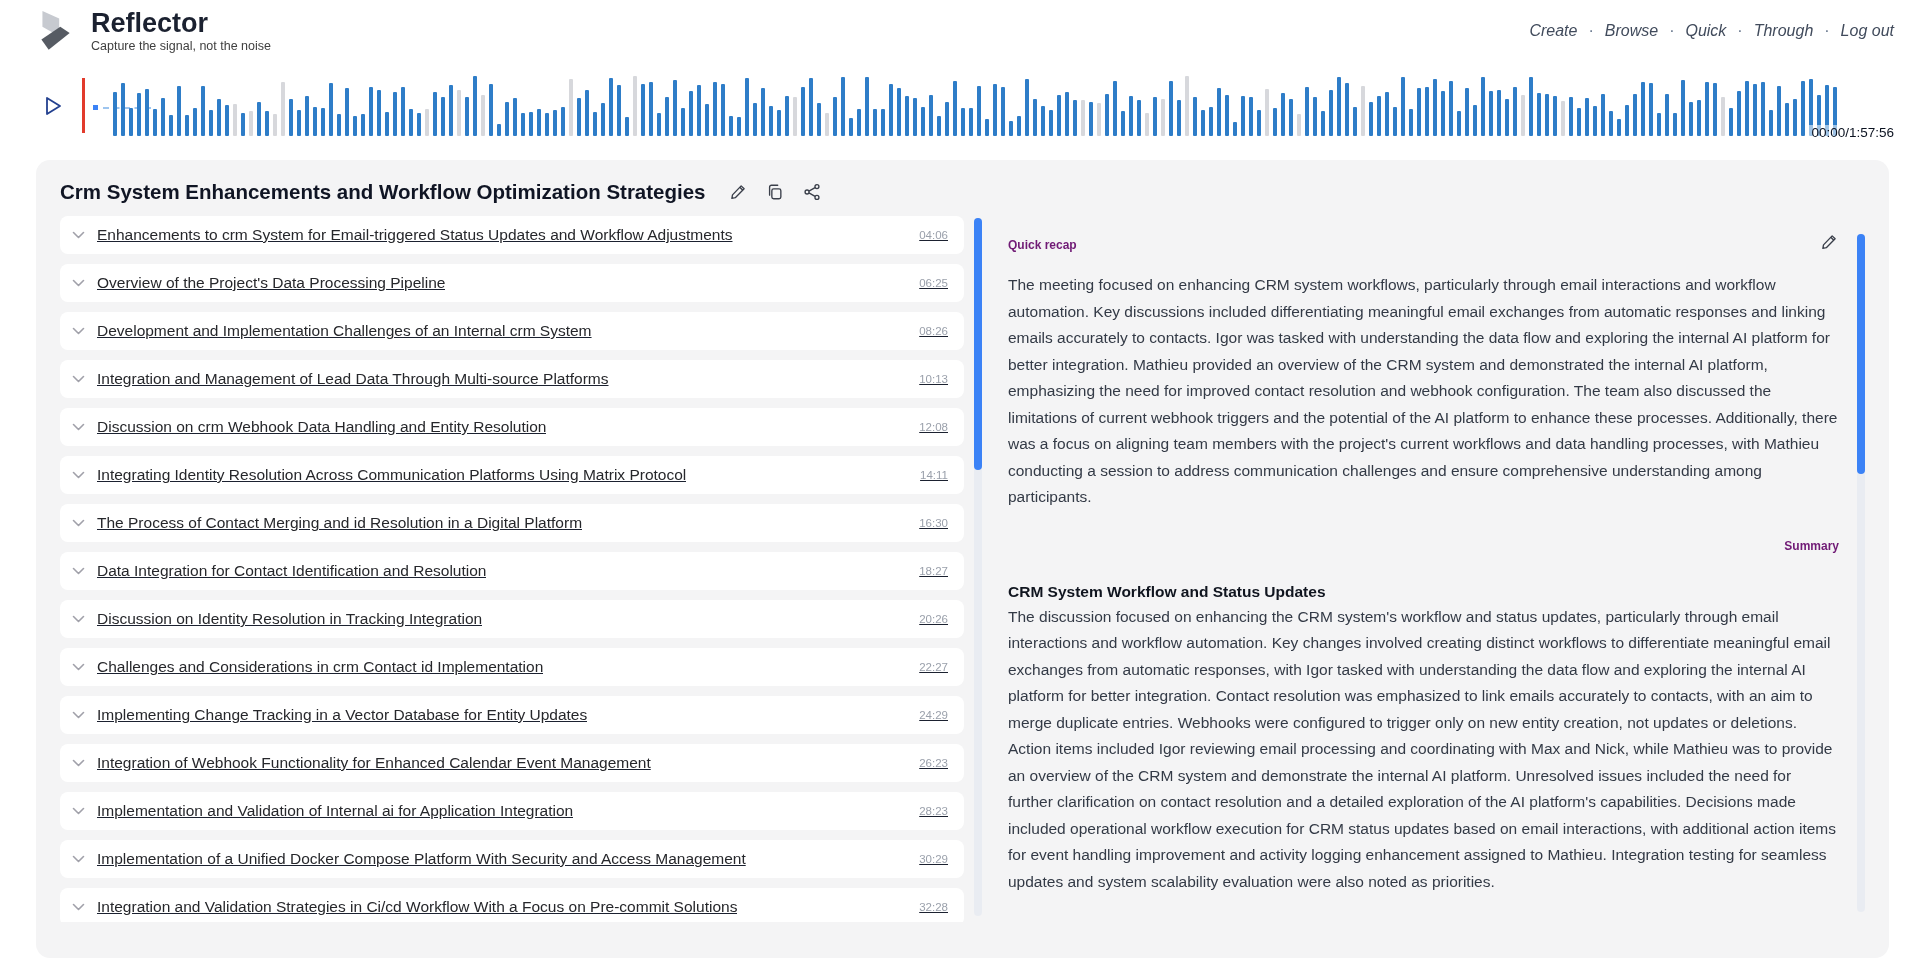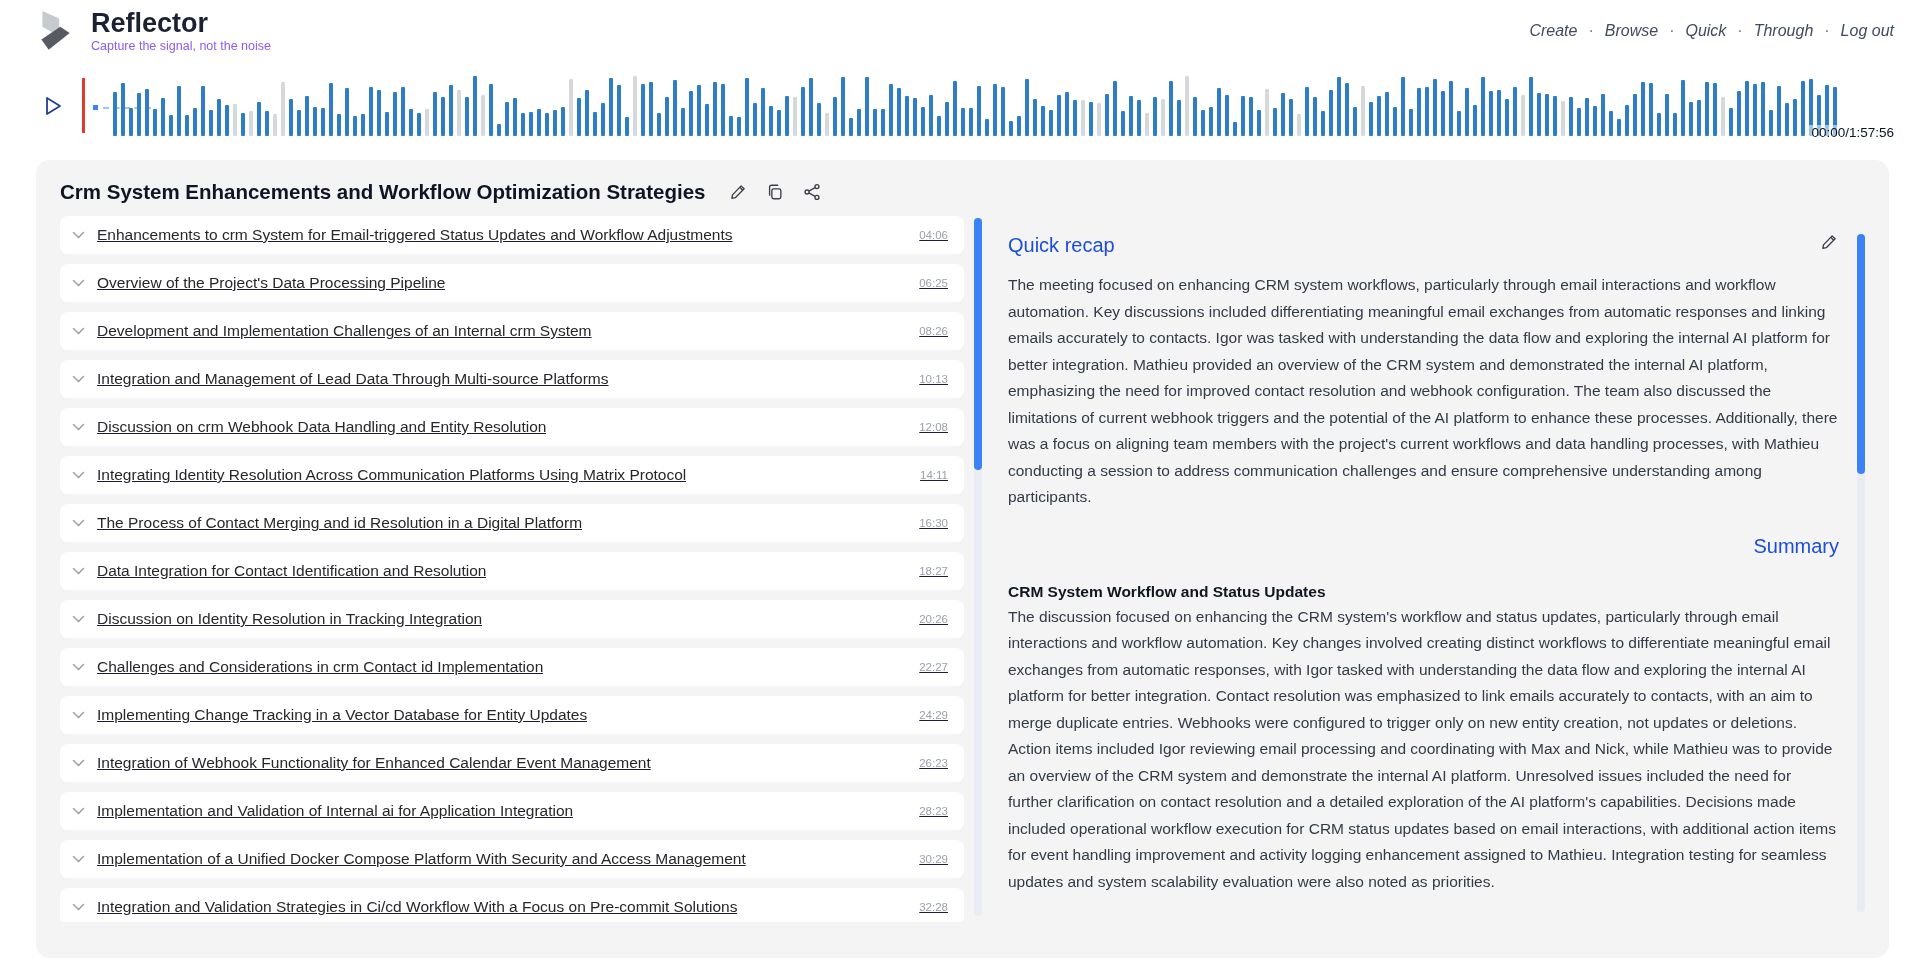--- a/index.html
+++ b/index.html
@@ -7,21 +7,21 @@
   body {
     width:1924px; height:964px; position:relative; overflow:hidden;
     background:#ffffff; font-family:"Liberation Sans", sans-serif; color:#1b2130;
   }
 
   
   .app-header{ position:absolute; top:0; left:0; right:0; height:58px;
     display:flex; justify-content:space-between; align-items:center; padding:4px 30px 0 34px; }
   .brand{ display:flex; align-items:center; gap:15px; }
   .brand-text h1{ margin:0; font-size:27px; font-weight:700; color:#1b2130; line-height:1.05; }
-  .tagline{ font-size:12.5px; color:#8b5cf6; margin-top:2px; }
+  .tagline{ font-size:12.5px; color:#404040; margin-top:2px; }
   .main-nav{ display:flex; align-items:center; font-size:16px; color:#414b5c; }
   .nav-item{ cursor:pointer;font-style:italic; }
   .nav-sep{ margin:0 11px; color:#64748b; }
 
   
   .player{ position:absolute; top:74px; left:0; right:0; height:66px; }
   .play-button{ position:absolute; left:45px; top:20px; width:24px; height:24px;
     background:none; border:none; padding:0; cursor:pointer; }
   .playhead{ position:absolute; left:82px; top:4px; width:3px; height:55px; background:#e23b2c; }
   .start-dot{ position:absolute; left:93px; top:31px; width:5px; height:5px; background:#3b82f6; }
@@ -56,21 +56,21 @@
   .vscroll .thumb{ width:8px; border-radius:99px; background:#3b82f6; }
   .topics-scroll{ top:2px; bottom:6px; }
   .topics-scroll .thumb{ height:252px; }
   .summary-scrollbar{ top:18px; bottom:10px; }
   .summary-scrollbar .thumb{ height:240px; }
 
   
   .summary-col{ position:relative; flex:1; margin-left:26px; padding-top:16px; }
   .summary-inner{ height:690px; overflow:hidden; padding-right:26px; }
   .recap-head-row{ display:flex; justify-content:space-between; align-items:flex-start; }
-  .panel-h{ margin:0; font-size:20px; font-weight:400; color:#1d4ed8; line-height:26px; }
+  .panel-h{ margin:0; font-size:12px; font-weight:700; color:#701a75; line-height:26px; }
   .body-text{ margin:14px 0 0; font-size:15.5px; line-height:26.5px; color:#333a46; }
   .summary-h{ margin-top:22px;text-align:right; }
   .summary-section{ margin-top:20px; }
   .summary-section h4{ margin:0; font-size:15.5px; font-weight:700; color:#10151f; line-height:25px; }
   .summary-section p{ margin:0; font-size:15.5px; line-height:26.5px; color:#333a46; }
 
   svg{ display:block; }
 </style>
 </head>
 <body>

